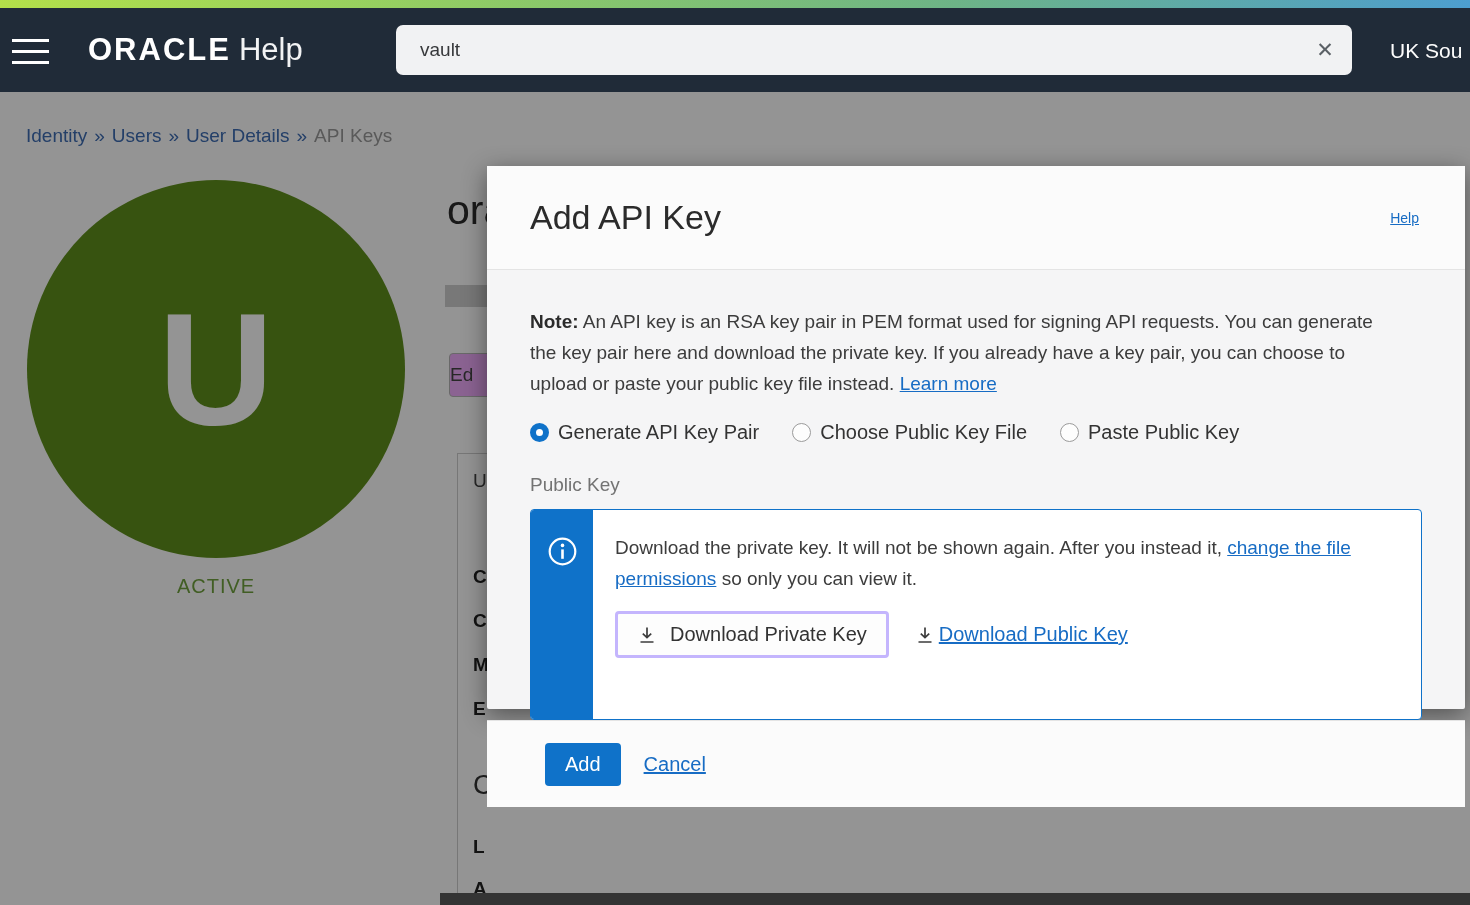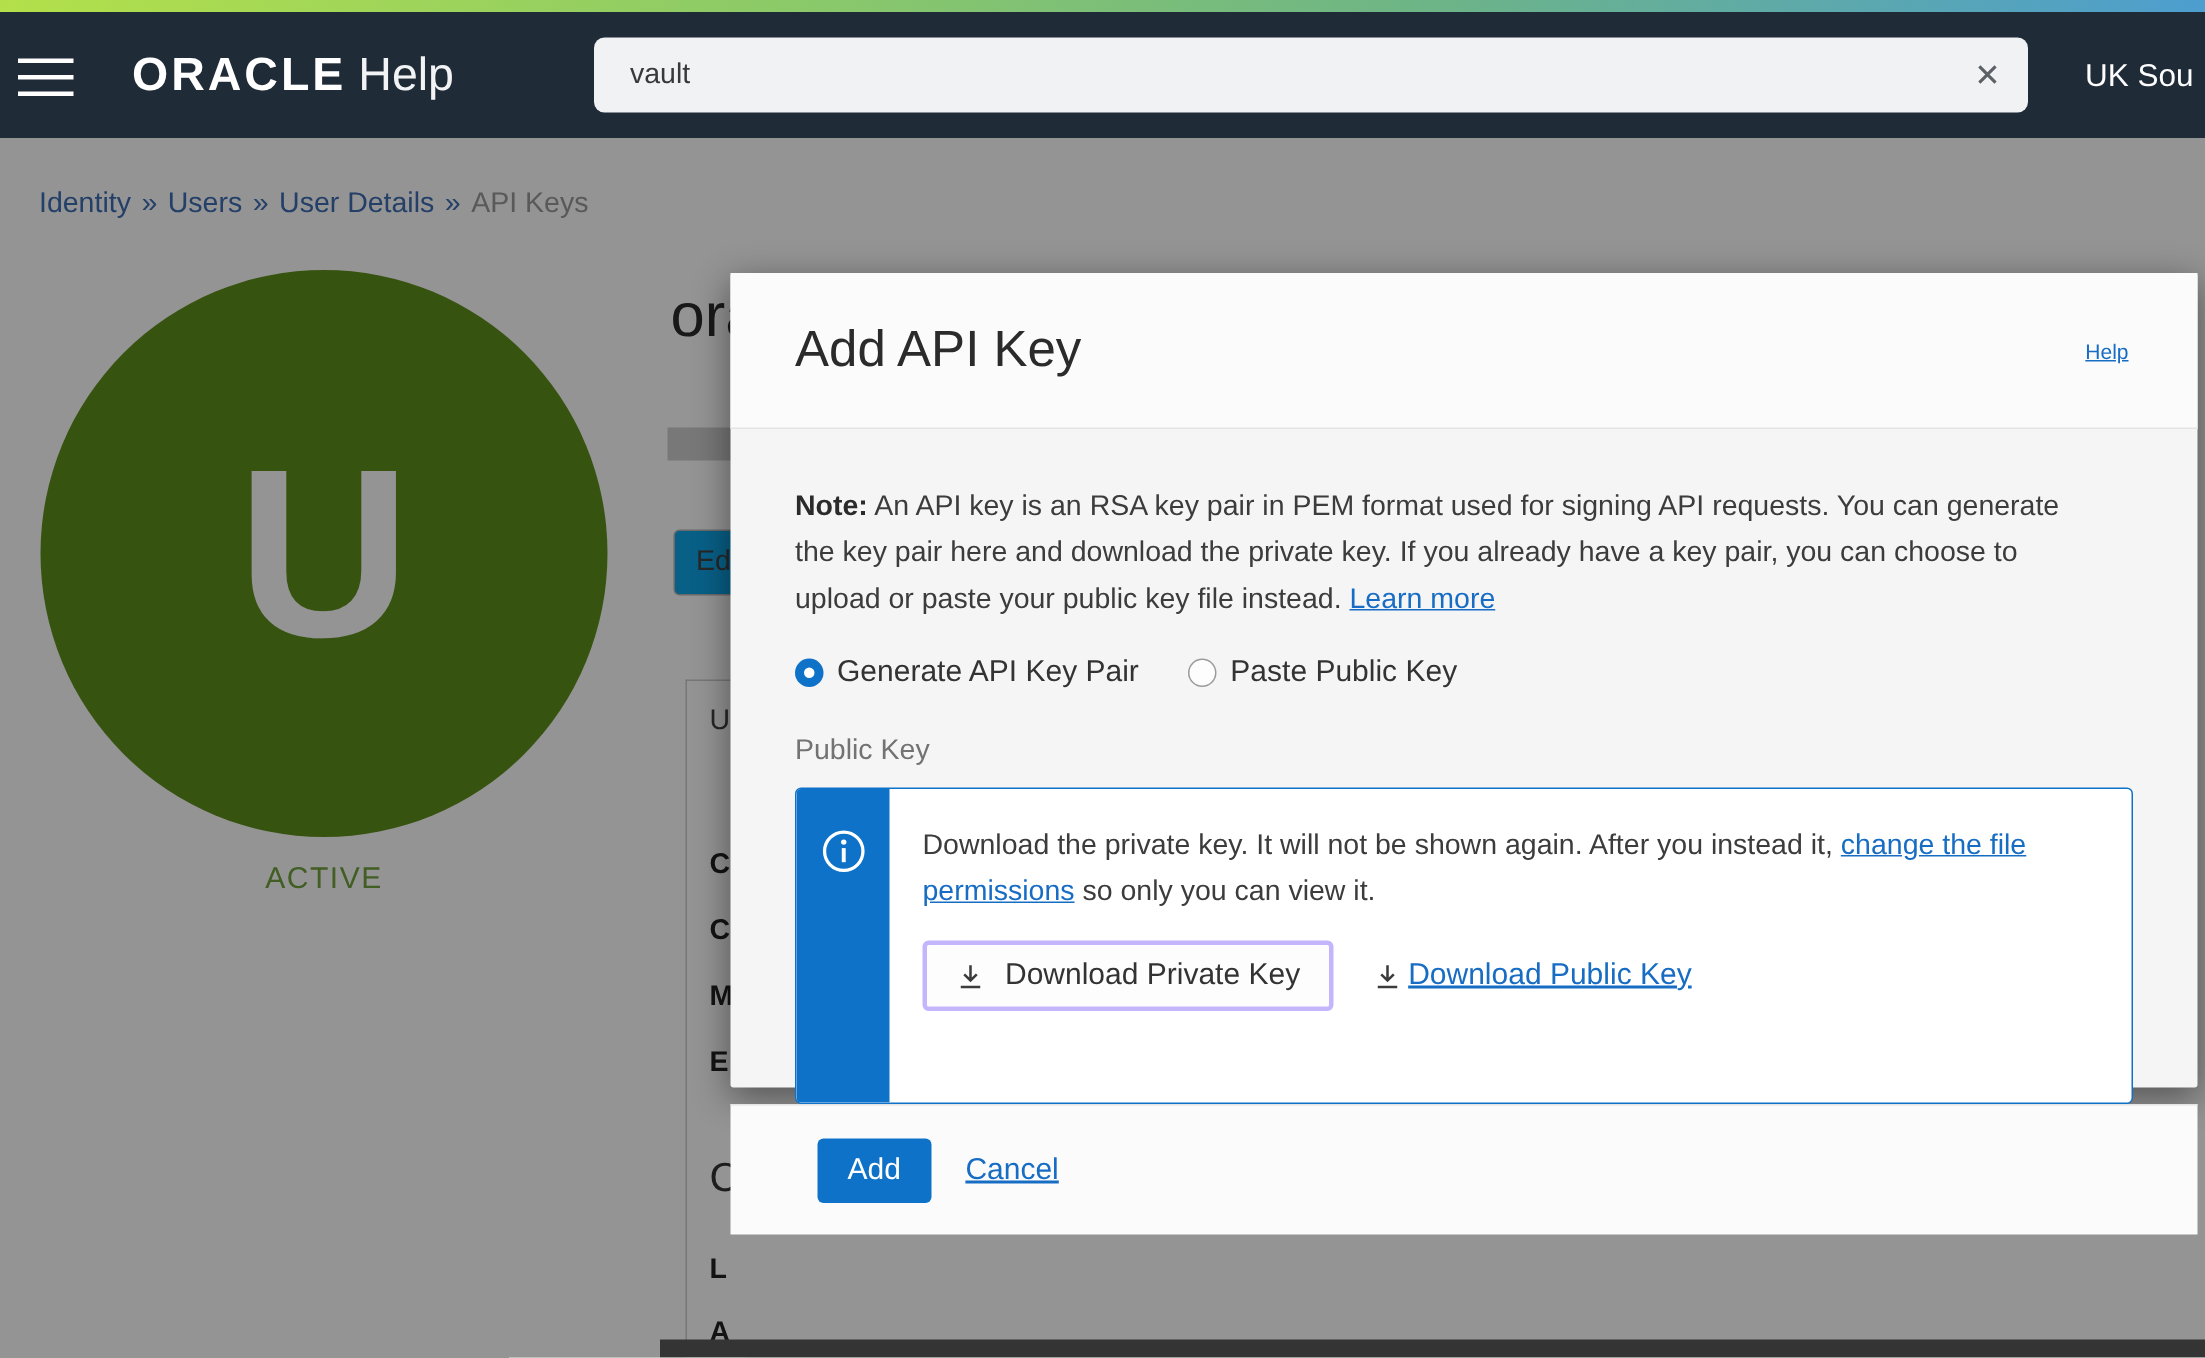--- a/index.html
+++ b/index.html
@@ -28,35 +28,35 @@
   .breadcrumb a { color:#3e6db4; text-decoration:none; cursor:pointer; }
   .breadcrumb .sep { color:#3e6db4; margin:0 7px; }
   .breadcrumb .current { color:#9a9a9a; }
   .avatar { position:absolute; left:27px; top:88px; width:378px; height:378px; border-radius:50%;
     background:#5f8f1c; display:flex; align-items:center; justify-content:center; }
   .avatar span { color:#fff; font-size:160px; font-weight:700; line-height:1; }
   .status { position:absolute; left:27px; top:483px; width:378px; text-align:center;
     color:#71a23e; font-size:20px; letter-spacing:1px; }
   .bg-heading { position:absolute; left:447px; top:95px; font-size:41px; color:#2b2b2b; white-space:nowrap; }
   .bg-chip { position:absolute; left:445px; top:193px; width:50px; height:22px; background:#cfcfcf; }
-  .bg-edit-btn { position:absolute; left:449px; top:261px; width:50px; height:44px; background:#0ea5e9;
+  .bg-edit-btn { position:absolute; left:449px; top:261px; width:50px; height:44px; background:#f0abfc;
     border:1px solid #b5b5b5; border-radius:4px; font-size:19px; color:#444;
-    display:flex; align-items:center; padding-left:14px; }
+    display:flex; align-items:center; padding-left:0; }
   .bg-panel { position:absolute; left:457px; top:361px; width:40px; height:452px;
     background:#fff; border-left:1px solid #cdcdcd; border-top:1px solid #cdcdcd; }
   .bg-frag { position:absolute; left:473px; font-size:19px; font-weight:700; color:#222; white-space:nowrap; }
   .bg-frag.light { font-weight:400; color:#444; }
   .bg-frag.big { font-size:27px; font-weight:400; color:#333; }
   .bg-darkbar { position:absolute; left:440px; top:801px; width:1030px; height:12px; background:#5a5a5a; }
 
   .overlay { position:absolute; left:0; top:92px; width:1470px; height:813px;
     background:rgba(0,0,0,0.42); z-index:10; }
 
   
-  .modal { position:absolute; left:487px; top:182px; width:978px; height:543px; z-index:20;
+  .modal { position:absolute; left:487px; top:166px; width:978px; height:543px; z-index:20;
     background:#f5f5f6; border-radius:2px; box-shadow:0 6px 24px rgba(0,0,0,0.45);
     display:flex; flex-direction:column; }
   .modal-header { height:104px; background:#fbfbfb; border-bottom:1px solid #e4e4e4;
     display:flex; align-items:center; padding:0 46px 0 43px; flex:none; }
   .modal-title { font-size:34px; color:#2b2b2b; font-weight:400; }
   a.link { color:#176cc4; text-decoration:underline; cursor:pointer; }
   .help-link { margin-left:auto; font-size:14px; }
   .modal-body { flex:1; padding:36px 43px 0 43px; position:relative; }
   .note { font-size:19px; line-height:31px; color:#3c3c3c; width:860px; }
   .note b { color:#2b2b2b; }
@@ -137,20 +137,24 @@
   </div>
   <div class="modal-body">
     <div class="note"><b>Note:</b><span> An API key is an RSA key pair in PEM format used for signing API requests. You can generate the key pair here and download the private key. If you already have a key pair, you can choose to upload or paste your public key file instead. </span><a class="link">Learn more</a></div>
     <div class="radio-row">
       <div class="radio sel">
         <span class="dot"></span>
         <span class="rlabel">Generate API Key Pair</span>
       </div>
       <div class="radio">
         <span class="dot off"></span>
+        <span class="rlabel">Choose Public Key File</span>
+      </div>
+      <div class="radio">
+        <span class="dot off"></span>
         <span class="rlabel">Paste Public Key</span>
       </div>
     </div>
     <div class="field-label">Public Key</div>
     <div class="infobox">
       <div class="info-stripe">
         <svg width="31" height="31" viewBox="0 0 31 31">
           <circle cx="15.5" cy="15.5" r="12.8" stroke="#fff" stroke-width="2.2" fill="none"></circle>
           <rect x="14.2" y="13.4" width="2.6" height="9.4" fill="#fff"></rect>
           <circle cx="15.5" cy="9.4" r="1.8" fill="#fff"></circle>

